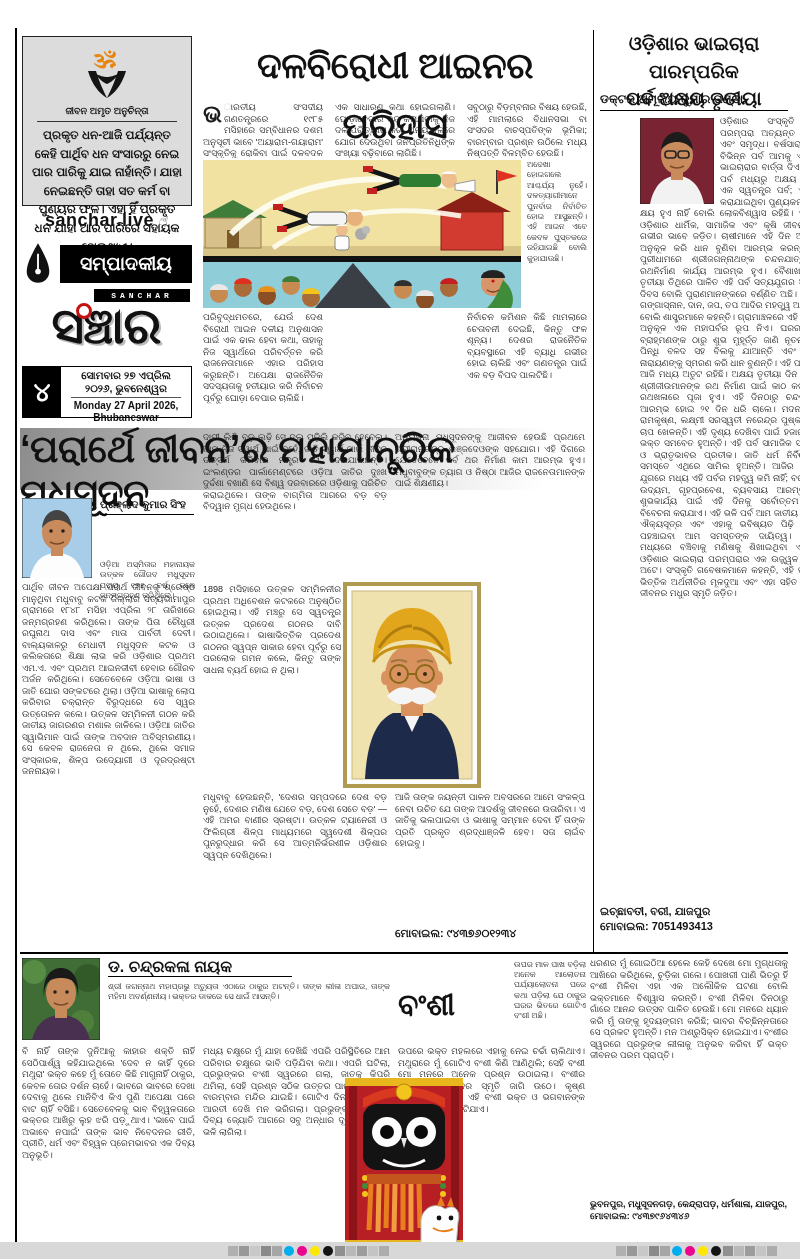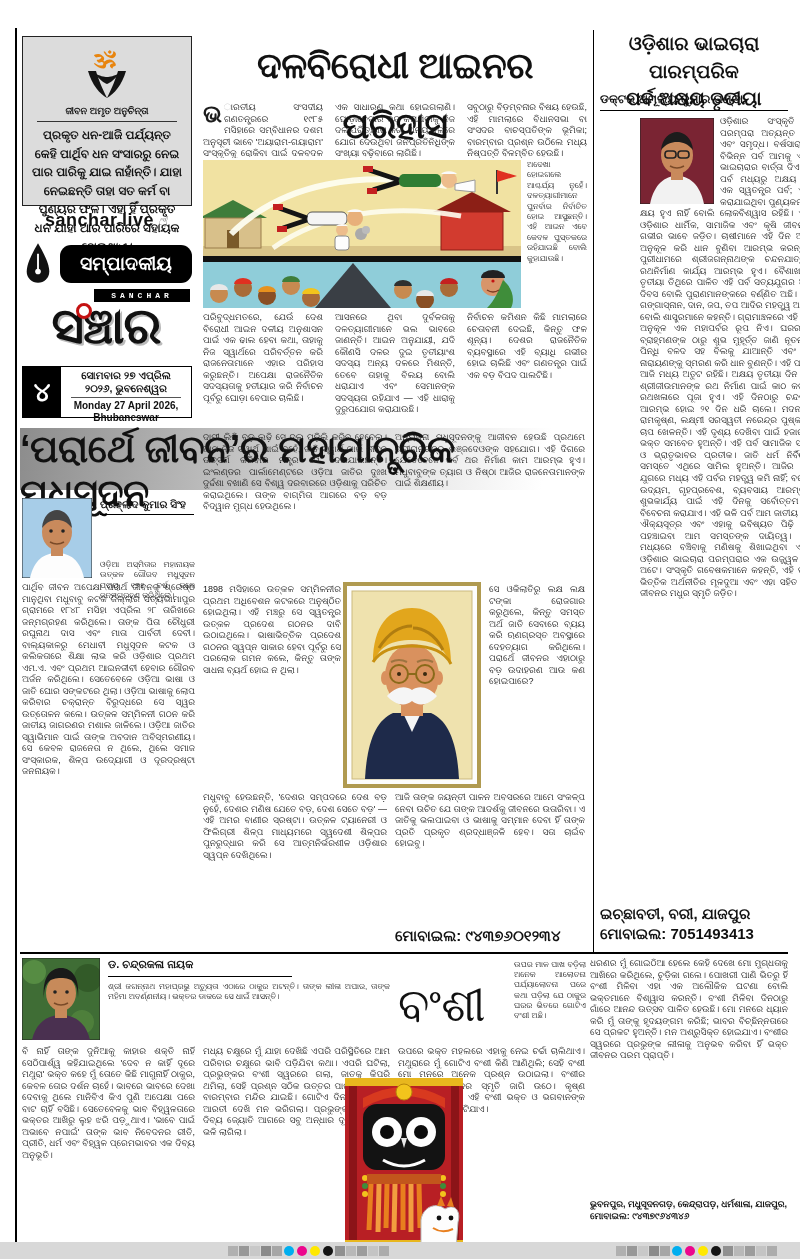--- a/index.html
+++ b/index.html
@@ -8,42 +8,42 @@
   .abs{position:absolute;box-sizing:border-box;}
   .body-text{font-size:9px;line-height:1.28;text-align:justify;overflow:hidden;color:#1c1c1c;}
   .rule{background:#000;}
   
   .quote-box{background:#dcdcdc;border:1px solid #222;text-align:center;padding:6px 8px;}
   .quote-title{font-size:9.5px;font-weight:bold;margin-top:4px;}
   .quote-hr{height:1px;background:#333;margin:4px 6px;}
   .quote-text{font-size:12px;font-weight:bold;line-height:1.55;}
   .website{font-size:18px;font-weight:bold;text-align:center;letter-spacing:.5px;}
   .hand{display:inline-block;transform:rotate(18deg);font-size:15px;color:#444;}
-  .ed-label{background:#000;color:#fff;border-radius:11px;font-size:19px;font-weight:bold;
+  .ed-label{background:#000;color:#fff;border-radius:0;font-size:19px;font-weight:bold;
             display:flex;align-items:center;justify-content:center;}
   .brand-small{background:#000;color:#fff;font-size:8px;letter-spacing:4px;text-align:center;line-height:13px;font-weight:bold;}
   .brand-big{font-size:50px;font-weight:900;text-align:center;line-height:62px;letter-spacing:-1px;
              text-shadow:2px 2px 0 #bbb;}
   .red-ring{position:absolute;width:10px;height:10px;border:3px solid #c41212;border-radius:50%;background:#fff;}
   .datebox{border:1.5px solid #000;display:flex;}
   .pagenum{width:38px;background:#000;color:#fff;font-size:26px;font-weight:bold;
            display:flex;align-items:center;justify-content:center;}
   .datecol{flex:1;text-align:center;padding:2px 2px;}
   .date-od{font-size:10.5px;font-weight:bold;line-height:1.25;}
   .date-hr{height:1px;background:#555;margin:2px 8px;}
   .date-en{font-size:10px;font-weight:bold;line-height:1.2;}
   
   .ta-headline{font-size:36px;font-weight:900;text-align:center;line-height:60px;letter-spacing:-.5px;}
   .ra-head{font-size:19px;font-weight:800;text-align:center;line-height:1.45;}
   .ma-gradbar{background:linear-gradient(100deg,#8c8c8c 0%,#d9d9d9 55%,#ffffff 92%);
               display:flex;align-items:flex-start;justify-content:center;}
   .ma-headline{font-size:38px;font-weight:900;letter-spacing:-.5px;}
-  .bansi-head{font-size:46px;font-weight:400;line-height:66px;}
+  .bansi-head{font-size:30px;font-weight:700;line-height:66px;}
   .byline{font-weight:bold;}
-  .sign{font-size:15px;font-weight:bold;line-height:1.35;}
+  .sign{font-size:11px;font-weight:bold;line-height:1.35;}
   .narrow{font-size:8px;line-height:1.3;}
   
   .float-photo{float:left;margin:2px 6px 2px 0;}
   
   .band{background:#d8d8d8;}
   .strip{display:flex;align-items:center;gap:1px;}
   .sq{width:10px;height:10px;display:inline-block;}
   .dot{width:10px;height:10px;border-radius:50%;display:inline-block;margin:0 1px;}
   .c-cyan{background:#00aeef}.c-mag{background:#ec068d}.c-yel{background:#ffe800}.c-blk{background:#141414}
   svg{display:block;}
@@ -176,21 +176,20 @@
       <path d="M278,118 A12,8 0 0 1 302,118 Z" fill="#222"></path>
       <path d="M300,120 C310,128 312,140 308,148 L284,148 C292,140 296,130 300,120 Z" fill="#3f8d3a"></path>
       <circle cx="290" cy="121" r="1.6" fill="#c41212"></circle>
       <path d="M284,130 Q290,134 296,130" stroke="#7a3a20" stroke-width="1.4" fill="none"></path>
     </g>
   </svg>
 
   <div class="abs body-text" style="left:203px;top:312px;width:120px;height:110px;">ପରିବୁଦ୍ଧମତରେ, ଯେଉଁ ଦେଶ ବିରୋଧୀ ଆଇନ ଦଳୀୟ ଅନୁଶାସନ ପାଇଁ ଏକ ଢାଲ ହେବା କଥା, ତାହାକୁ ନିଜ ସ୍ୱାର୍ଥରେ ପରିବର୍ତ୍ତନ କରି ରାଜନେତାମାନେ ଏହାର ପରିହାସ କରୁଛନ୍ତି। ଅପେକ୍ଷା ରାଜନୈତିକ ସଦସ୍ୟତାକୁ ହତୀୟାର କରି ନିର୍ବାଚନ ପୂର୍ବରୁ ଘୋଡ଼ା ବେପାର ଚାଲିଛି।</div>
 
   <div class="abs body-text narrow" style="left:527px;top:160px;width:60px;height:146px;">ଅଦେଖା ହୋଇଗଲେ ଆଶ୍ଚର୍ଯ୍ୟ ନୁହେଁ। ଦଳତ୍ୟାଗୀମାନେ ପୁନର୍ବାର ନିର୍ବାଚିତ ହୋଇ ଆସୁଛନ୍ତି। ଏହି ଆଇନ ଏବେ କେବଳ ପୁସ୍ତକରେ ରହିଯାଇଛି ବୋଲି କୁହାଯାଉଛି।</div>
-  <div class="abs body-text" style="left:335px;top:312px;width:120px;height:110px;">ଆସନରେ ଥିବା ଦୁର୍ବଳତାକୁ ଦଳତ୍ୟାଗୀମାନେ ଭଲ ଭାବରେ ଜାଣନ୍ତି। ଆଇନ ଅନୁଯାୟୀ, ଯଦି କୌଣସି ଦଳର ଦୁଇ ତୃତୀୟାଂଶ ସଦସ୍ୟ ଅନ୍ୟ ଦଳରେ ମିଶନ୍ତି, ତେବେ ତାହାକୁ ବିଲୟ ବୋଲି ଧରାଯାଏ ଏବଂ ସେମାନଙ୍କ ସଦସ୍ୟତା ରହିଯାଏ — ଏହି ଧାରାକୁ ଦୁରୁପଯୋଗ କରାଯାଉଛି।</div>
   <div class="abs body-text" style="left:467px;top:312px;width:120px;height:110px;">ନିର୍ବାଚନ କମିଶନ କିଛି ମାମଲାରେ ଚେତାବନୀ ଦେଇଛି, କିନ୍ତୁ ଫଳ ଶୂନ୍ୟ। ଦେଶର ରାଜନୈତିକ ବ୍ୟବସ୍ଥାରେ ଏହି ବ୍ୟାଧି ଗଭୀର ହୋଇ ଚାଲିଛି ଏବଂ ଗଣତନ୍ତ୍ର ପାଇଁ ଏକ ବଡ଼ ବିପଦ ପାଲଟିଛି।</div>
 
   <div class="abs rule" style="left:593px;top:30px;width:1px;height:922px;"></div>
 
   <div class="abs ra-head" style="left:600px;top:30px;width:188px;height:58px;">
     <div>ଓଡ଼ିଶାର ଭାଇଚାରା ପାରମ୍ପରିକ</div>
     <div>ପର୍ବ ଅକ୍ଷୟ ତୃତୀୟା</div>
   </div>
   <div class="abs byline" style="left:600px;top:92px;width:188px;font-size:12px;">ଡକ୍ଟର ଅମୂଲ୍ୟ କୁମାର ପଣ୍ଡା</div>
   <div class="abs rule" style="left:600px;top:110px;width:188px;height:1px;"></div>
@@ -231,21 +230,20 @@
   </svg>
   <div class="abs byline" style="left:100px;top:498px;width:96px;font-size:10.5px;">ପ୍ରହ୍ଲାଦ କୁମାର ସିଂହ</div>
   <div class="abs rule" style="left:100px;top:514px;width:94px;height:1px;"></div>
   <div class="abs body-text narrow" style="left:100px;top:520px;width:95px;height:58px;margin-top:40px;">ଓଡ଼ିଆ ଅସ୍ମିତାର ମହାନାୟକ ଉତ୍କଳ ଗୌରବ ମଧୁସୂଦନ ପ୍ରାୟ ୧୭୫ ବର୍ଷ ତଳେ ଜନ୍ମଗ୍ରହଣ କରିଥିଲେ।</div>
 
   <div class="abs body-text" style="left:22px;top:582px;width:173px;height:362px;">ପାର୍ଥିବ ଜୀବନ ଅପେକ୍ଷା ପରାର୍ଥ ଜୀବନକୁ ଶ୍ରେଷ୍ଠ ମାନୁଥିବା ମଧୁବାବୁ କଟକ ଜିଲ୍ଲାର ସତ୍ୟଭାମାପୁର ଗ୍ରାମରେ ୧୮୪୮ ମସିହା ଏପ୍ରିଲ ୨୮ ତାରିଖରେ ଜନ୍ମଗ୍ରହଣ କରିଥିଲେ। ତାଙ୍କ ପିତା ଚୌଧୁରୀ ରଘୁନାଥ ଦାସ ଏବଂ ମାତା ପାର୍ବତୀ ଦେବୀ। ବାଲ୍ୟକାଳରୁ ମେଧାବୀ ମଧୁସୂଦନ କଟକ ଓ କଲିକତାରେ ଶିକ୍ଷା ଲାଭ କରି ଓଡ଼ିଶାର ପ୍ରଥମ ଏମ.ଏ. ଏବଂ ପ୍ରଥମ ଆଇନଜୀବୀ ହେବାର ଗୌରବ ଅର୍ଜନ କରିଥିଲେ। ସେତେବେଳେ ଓଡ଼ିଆ ଭାଷା ଓ ଜାତି ଘୋର ସଙ୍କଟରେ ଥିଲା। ଓଡ଼ିଆ ଭାଷାକୁ ଲୋପ କରିବାର ଚକ୍ରାନ୍ତ ବିରୁଦ୍ଧରେ ସେ ସ୍ୱର ଉତ୍ତୋଳନ କଲେ। ଉତ୍କଳ ସମ୍ମିଳନୀ ଗଠନ କରି ଜାତୀୟ ଜାଗରଣର ମଶାଲ ଜାଳିଲେ। ଓଡ଼ିଆ ଜାତିର ସ୍ୱାଭିମାନ ପାଇଁ ତାଙ୍କ ଅବଦାନ ଅବିସ୍ମରଣୀୟ। ସେ କେବଳ ରାଜନେତା ନ ଥିଲେ, ଥିଲେ ସମାଜ ସଂସ୍କାରକ, ଶିଳ୍ପ ଉଦ୍ୟୋଗୀ ଓ ଦୂରଦ୍ରଷ୍ଟା ଜନନାୟକ।</div>
   <div class="abs body-text" style="left:203px;top:432px;width:184px;height:150px;">ଦାମୀ ଲିଭି ବଡ଼ ଲଢ଼ି ସେ ଦଲ ପଡ଼ିଲି କରିବ ହେବେଲ। ଆମ ନିଜ ସ୍ୱାର୍ଥ ପାଇଁ ନୁହେଁ, ଜାତି ସ୍ୱାର୍ଥ ପାଇଁ ଜୀବନ ଉତ୍ସର୍ଗ କରିବାର ମନ୍ତ୍ର ସେ ଦେଇଯାଇଛନ୍ତି। ଇଂଲଣ୍ଡର ପାର୍ଲାମେଣ୍ଟରେ ଓଡ଼ିଆ ଜାତିର ଦୁଃଖ ଦୁର୍ଦ୍ଦଶା ବଖାଣି ସେ ବିଶ୍ୱ ଦରବାରରେ ଓଡ଼ିଶାକୁ ପରିଚିତ କରାଇଥିଲେ। ତାଙ୍କ ବାଗ୍ମିତା ଆଗରେ ବଡ଼ ବଡ଼ ବିଦ୍ୱାନ ମୁଗ୍ଧ ହେଉଥିଲେ।</div>
   <div class="abs body-text" style="left:203px;top:584px;width:138px;height:206px;">1898 ମସିହାରେ ଉତ୍କଳ ସମ୍ମିଳନୀର ପ୍ରଥମ ଅଧିବେଶନ କଟକରେ ଅନୁଷ୍ଠିତ ହୋଇଥିଲା। ଏହି ମଞ୍ଚରୁ ସେ ସ୍ୱତନ୍ତ୍ର ଉତ୍କଳ ପ୍ରଦେଶ ଗଠନର ଦାବି ଉଠାଇଥିଲେ। ଭାଷାଭିତ୍ତିକ ପ୍ରଦେଶ ଗଠନର ସ୍ୱପ୍ନ ସାକାର ହେବା ପୂର୍ବରୁ ସେ ପରଲୋକ ଗମନ କଲେ, କିନ୍ତୁ ତାଙ୍କ ସାଧନା ବ୍ୟର୍ଥ ହୋଇ ନ ଥିଲା।</div>
   <div class="abs body-text" style="left:203px;top:792px;width:184px;height:152px;">ମଧୁବାବୁ ହେଉଛନ୍ତି, 'ଦେଶର ସମ୍ପଦରେ ଦେଶ ବଡ଼ ନୁହେଁ, ଦେଶର ମଣିଷ ଯେତେ ବଡ଼, ଦେଶ ସେତେ ବଡ଼' — ଏହି ଅମର ବାଣୀର ସ୍ରଷ୍ଟା। ଉତ୍କଳ ଟ୍ୟାନେରୀ ଓ ଫିଲିଗ୍ରୀ ଶିଳ୍ପ ମାଧ୍ୟମରେ ସ୍ୱଦେଶୀ ଶିଳ୍ପର ପୁନରୁଦ୍ଧାର କରି ସେ ଆତ୍ମନିର୍ଭରଶୀଳ ଓଡ଼ିଶାର ସ୍ୱପ୍ନ ଦେଖିଥିଲେ।</div>
   <div class="abs body-text" style="left:395px;top:432px;width:190px;height:150px;">ଅନ୍ୟଜନା ମଧୁସୂଦନଙ୍କୁ ଆଜୀବନ ହେଉଛି ପ୍ରଥମେ ଶ୍ରୀରାମଚନ୍ଦ୍ର ଭଞ୍ଜଦେଓଙ୍କ ସହଯୋଗ। ଏହି ଦିଗରେ ଯେତେବେଳେ ପର୍ବ ଥର ନିର୍ମାଣ କାମ ଆରମ୍ଭ ହୁଏ। ମଧୁବାବୁଙ୍କ ତ୍ୟାଗ ଓ ନିଷ୍ଠା ଆଜିର ରାଜନେତାମାନଙ୍କ ପାଇଁ ଶିକ୍ଷଣୀୟ।</div>
-  <div class="abs body-text" style="left:489px;top:584px;width:96px;height:206px;">ସେ ଓକିଲାତିରୁ ଲକ୍ଷ ଲକ୍ଷ ଟଙ୍କା ରୋଜଗାର କରୁଥିଲେ, କିନ୍ତୁ ସମସ୍ତ ଅର୍ଥ ଜାତି ସେବାରେ ବ୍ୟୟ କରି ଋଣଗ୍ରସ୍ତ ଅବସ୍ଥାରେ ଦେହତ୍ୟାଗ କରିଥିଲେ। ପରାର୍ଥେ ଜୀବନର ଏହାଠାରୁ ବଡ଼ ଉଦାହରଣ ଆଉ କଣ ହୋଇପାରେ?</div>
   <div class="abs body-text" style="left:395px;top:792px;width:190px;height:132px;">ଆଜି ତାଙ୍କ ଜୟନ୍ତୀ ପାଳନ ଅବସରରେ ଆମେ ସଂକଳ୍ପ ନେବା ଉଚିତ ଯେ ତାଙ୍କ ଆଦର୍ଶକୁ ଜୀବନରେ ଉତାରିବା। ଏ ଜାତିକୁ ଭଲପାଇବା ଓ ଭାଷାକୁ ସମ୍ମାନ ଦେବା ହିଁ ତାଙ୍କ ପ୍ରତି ପ୍ରକୃତ ଶ୍ରଦ୍ଧାଞ୍ଜଳି ହେବ। ସତା ଚାଇଁବ ହୋଇବୁ।</div>
   <div class="abs sign" style="left:395px;top:926px;width:190px;">ମୋବାଇଲ: ୯୪୩୭୬୦୧୨୩୪</div>
 
   <svg class="abs" style="left:343px;top:582px;" width="138" height="206" viewBox="0 0 138 206">
     <rect width="138" height="206" fill="#b09a50"></rect>
     <rect x="4" y="4" width="130" height="198" fill="#fdfdfd"></rect>
     <rect x="9" y="9" width="120" height="188" fill="#efe2ae"></rect>
     <rect x="9" y="9" width="120" height="188" fill="none" stroke="#cbb97e"></rect>
     <path d="M22,197 C24,158 34,138 50,131 L88,131 C104,138 114,158 116,197 Z" fill="#1e2a4a"></path>
     <polygon points="60,131 69,150 78,131" fill="#f5f5f5"></polygon>
@@ -274,21 +272,21 @@
     <circle cx="60" cy="64" r="12" fill="#55883f" opacity=".7"></circle>
     <rect width="78" height="82" fill="none" stroke="#222"></rect>
     <path d="M10,82 C14,64 26,57 39,57 C52,57 64,64 68,82 Z" fill="#4a3050"></path>
     <rect x="33" y="49" width="12" height="11" fill="#c78a5a"></rect>
     <ellipse cx="39" cy="35" rx="15" ry="18" fill="#c78a5a"></ellipse>
     <path d="M22,40 C20,20 28,10 39,10 C50,10 58,20 56,40 C56,24 50,20 39,20 C28,20 22,24 22,40 Z" fill="#1a1a1a"></path>
     <circle cx="33" cy="34" r="1.8" fill="#222"></circle>
       <circle cx="45" cy="34" r="1.8" fill="#222"></circle>
     <path d="M32,45 Q39,49 46,45" stroke="#7a4a28" stroke-width="1.5" fill="none"></path>
   </svg>
-  <div class="abs byline" style="left:108px;top:958px;width:200px;font-size:11px;">ଡ. ଚନ୍ଦ୍ରକଳା ନାୟକ</div>
+  <div class="abs byline" style="left:108px;top:958px;width:200px;font-size:16px;">ଡ. ଚନ୍ଦ୍ରକଳା ନାୟକ</div>
   <div class="abs rule" style="left:108px;top:976px;width:184px;height:1px;"></div>
   <div class="abs body-text narrow" style="left:108px;top:982px;width:282px;height:58px;">ଶ୍ରୀ ଜଗନ୍ନାଥ ମହାପ୍ରଭୁ ଅଚ୍ୟୁତା ଏଠାରେ ଠାକୁର ଅଟନ୍ତି। ତାଙ୍କ ଲୀଳା ଅପାର, ତାଙ୍କ ମହିମା ଅବର୍ଣ୍ଣନୀୟ। ଭକ୍ତର ଡାକରେ ସେ ଧାଇଁ ଆସନ୍ତି।</div>
 
   <div class="abs body-text" style="left:22px;top:1046px;width:173px;height:196px;">ବି ନାହିଁ ତାଙ୍କ ଦୁନିଆକୁ କାହାର ଶକ୍ତି ନାହିଁ ସେଠିପାର୍ଶ୍ୱ କହିଯାଇଥିଲେ 'ଦେବ ନ କାହିଁ ଦୂରେ ମଥୁରା' ଭକ୍ତ କହେ ମୁଁ ତୋତେ କିଛି ମାଗୁନାହିଁ ଠାକୁର, କେବଳ ତୋର ଦର୍ଶନ ଚାହେଁ। ଭାବରେ ଭାବରେ ଦେଖା ଦେବାକୁ ଥିଲେ ମାନିବିଏ କିଏ ପୁଣି ଅପେକ୍ଷା ପରେ ବାଟ ଚାହିଁ ବସିଛି। ସେତେବେଳକୁ ଭାବ ବିହ୍ୱଳତାରେ ଭକ୍ତର ଆଖିରୁ ଲୁହ ଝରି ପଡ଼ୁଥାଏ। 'ଭାବେ ପାଇଁ ଅଭାବେ ନପାଇଁ' ତାଙ୍କ ଭାବ ନିବେଦନର ରୀତି, ପ୍ରୀତି, ଧର୍ମ ଏବଂ ବିହ୍ୱଳ ପ୍ରେମଭାବର ଏକ ଦିବ୍ୟ ଅନୁଭୂତି।</div>
   <div class="abs body-text" style="left:203px;top:1046px;width:187px;height:196px;">ମଧ୍ୟ ଚକ୍ଷୁରେ ମୁଁ ଯାହା ଦେଖିଛି ଏପରି ପରିସ୍ଥିତିରେ ଆମ ପରିବାର ଚକ୍ଷୁରେ ଭାବି ପଡ଼ିଯିବା କଥା। ଏପରି ଘଟିଲା, ପ୍ରଭୁଙ୍କର ବଂଶୀ ସ୍ୱରରେ ଗଲା, ଜାତକୁ କିପରି ଥମିଲା, ସେହି ପ୍ରଶ୍ନ ସଠିକ ଉତ୍ତର ପାଇବା ପାଇଁ ମୁଁ ବାରମ୍ବାର ମନ୍ଦିର ଯାଇଛି। ଗୋଟିଏ ଦିନ ସନ୍ଧ୍ୟାରେ ଆରତୀ ଦେଖି ମନ ଭରିଗଲା। ପ୍ରଭୁଙ୍କ ଶ୍ରୀମୁଖର ଦିବ୍ୟ ଜ୍ୟୋତି ଆଗରେ ସବୁ ଅନ୍ଧାର ଦୂର ହୋଇଗଲା ଭଳି ଲାଗିଲା।</div>
 
   <div class="abs bansi-head" style="left:398px;top:972px;width:112px;height:68px;">ବଂଶୀ</div>
   <div class="abs body-text" style="left:514px;top:960px;width:72px;height:80px;font-size:8px;">ଉପର ମାଳ ପାଖ ବଡ଼ିଲା ଅନେକ ଆଲୋଚନା ପର୍ଯ୍ୟାଲୋଚନା ପରେ କଥା ପଡ଼ିଲା ଯେ ଠାକୁର ଘରର ଭିତରେ ଗୋଟିଏ ବଂଶୀ ଅଛି।</div>
   <div class="abs body-text" style="left:398px;top:1046px;width:187px;height:196px;">ଉପରେ ଭକ୍ତ ମହଲରେ ଏହାକୁ ନେଇ ଚର୍ଚ୍ଚା ଚାଲିଥାଏ। ମଥୁରାରେ ମୁଁ ଗୋଟିଏ ବଂଶୀ କିଣି ଆଣିଥିଲି; ସେହି ବଂଶୀ ମୋ ମନରେ ଅନେକ ପ୍ରଶ୍ନ ଉଠାଇଲା। ବଂଶୀର ସ୍ୱରରେ ବୃନ୍ଦାବନର ସ୍ମୃତି ଜାଗି ଉଠେ। କୃଷ୍ଣ ପ୍ରେମର ପ୍ରତୀକ ଏହି ବଂଶୀ ଭକ୍ତ ଓ ଭଗବାନଙ୍କ ମିଳନର ସେତୁ ପାଲଟିଯାଏ।</div>
 

